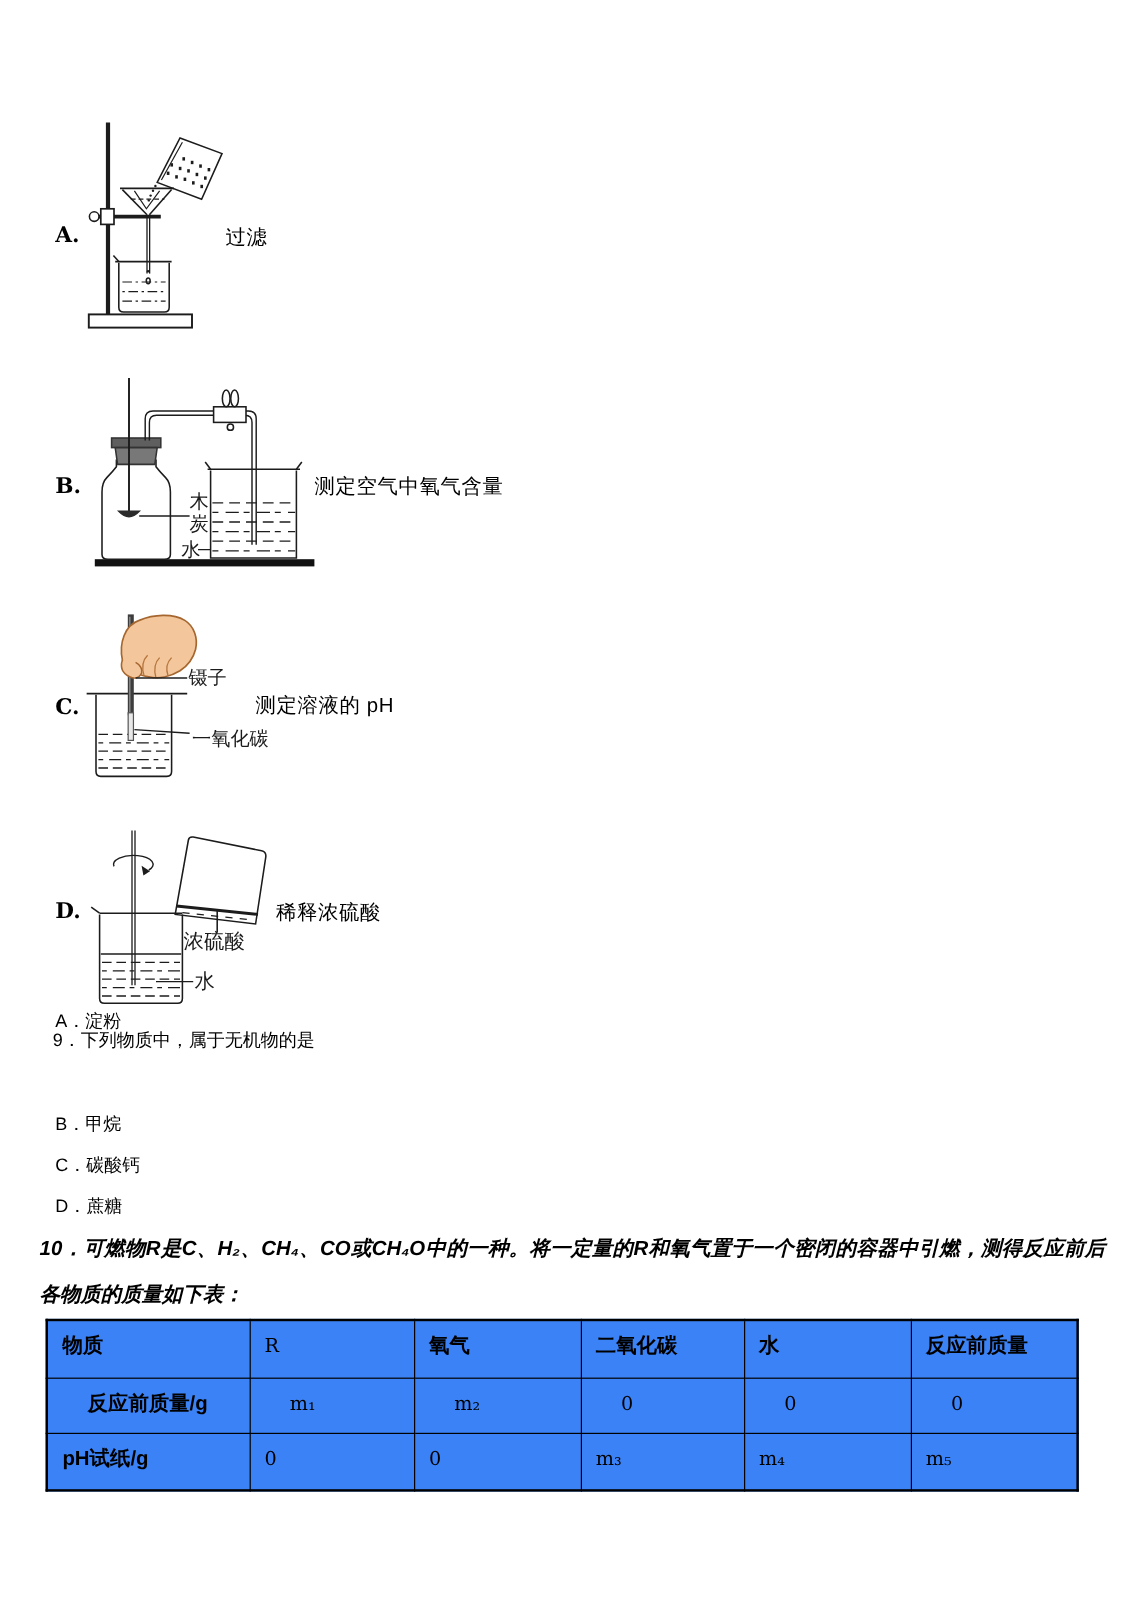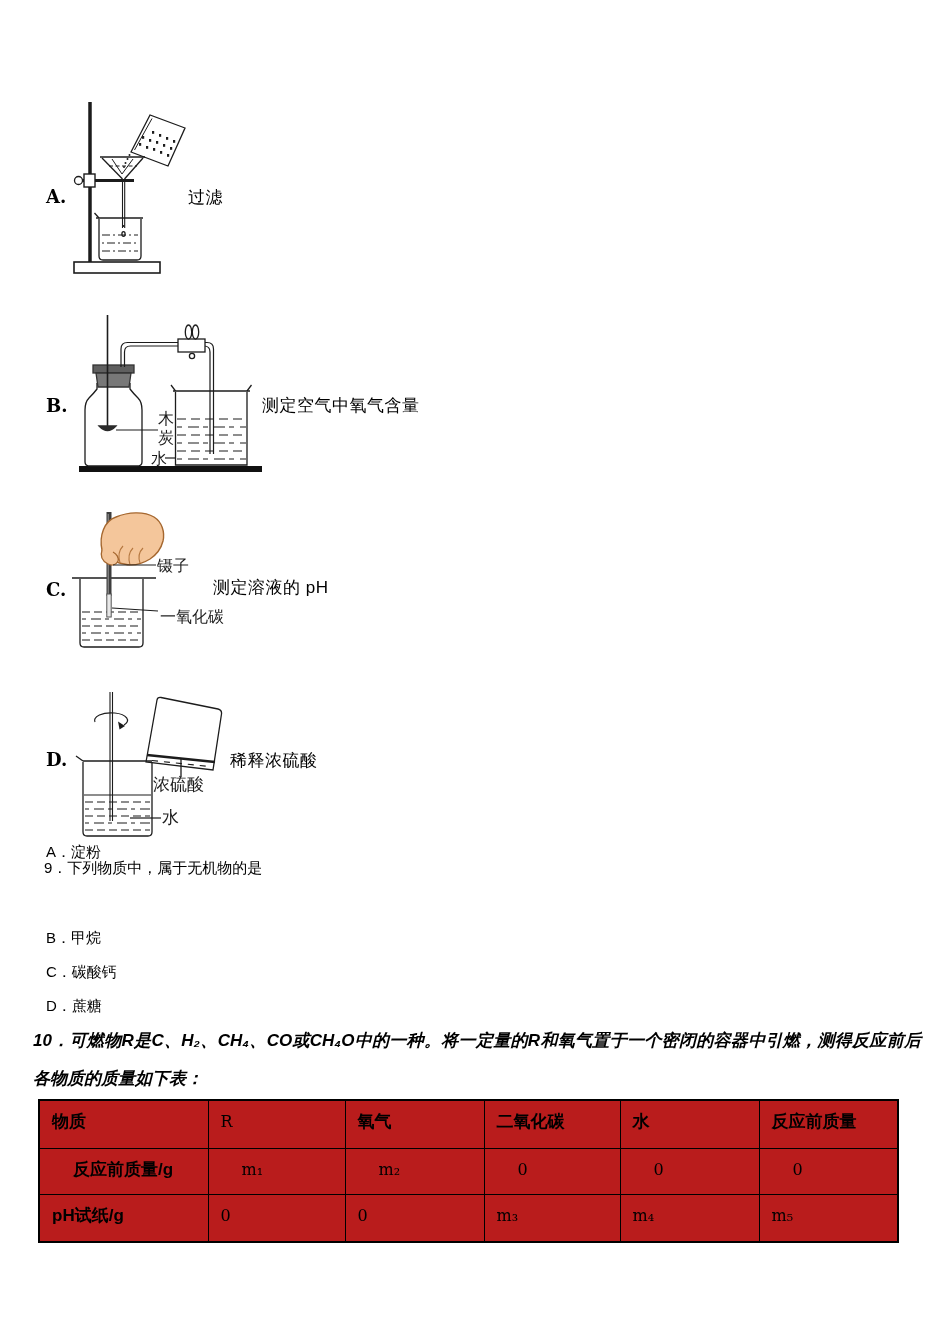--- a/index.html
+++ b/index.html
@@ -5,21 +5,21 @@
   html,body{margin:0;padding:0;background:#fff;}
   .page{position:relative;width:950px;height:1344px;background:#ffffff;
         font-family:"Liberation Sans","DejaVu Sans",sans-serif;color:#000;overflow:hidden;}
   .abs{position:absolute;}
   .letter{font-family:"DejaVu Serif","Liberation Serif",serif;font-weight:bold;font-size:18px;line-height:18px;}
   .caption{font-weight:normal;font-size:17px;line-height:19px;letter-spacing:.5px;white-space:nowrap;}
   .dlabel{font-size:16px;line-height:17px;color:#1b1b1b;white-space:nowrap;}
   .qtext{font-weight:normal;font-size:15px;line-height:20px;white-space:nowrap;}
   .stem10{font-weight:bold;font-size:17px;line-height:38px;text-align:justify;white-space:normal;font-style:italic;}
   table.qtable{position:absolute;left:38px;top:1099px;width:859px;border-collapse:collapse;
-               table-layout:fixed;border:2px solid #000;background:#b91c1c;}
+               table-layout:fixed;border:2px solid #000;background:#3b82f6;}
   .qtable td{border:1px solid #000;vertical-align:top;box-sizing:border-box;
              padding:9px 8px 0 12px;font-size:17px;overflow:hidden;}
   .qtable td.zh{font-weight:bold;}
   .qtable td.val{font-family:"DejaVu Serif","Liberation Serif",serif;font-size:16px;font-weight:normal;padding-top:11px;}
   .r0 td{height:48px;}
   .r1 td{height:46px;padding-left:33px;}
   .r2 td{height:48px;}
   svg{display:block;}
 </style>
 </head>

